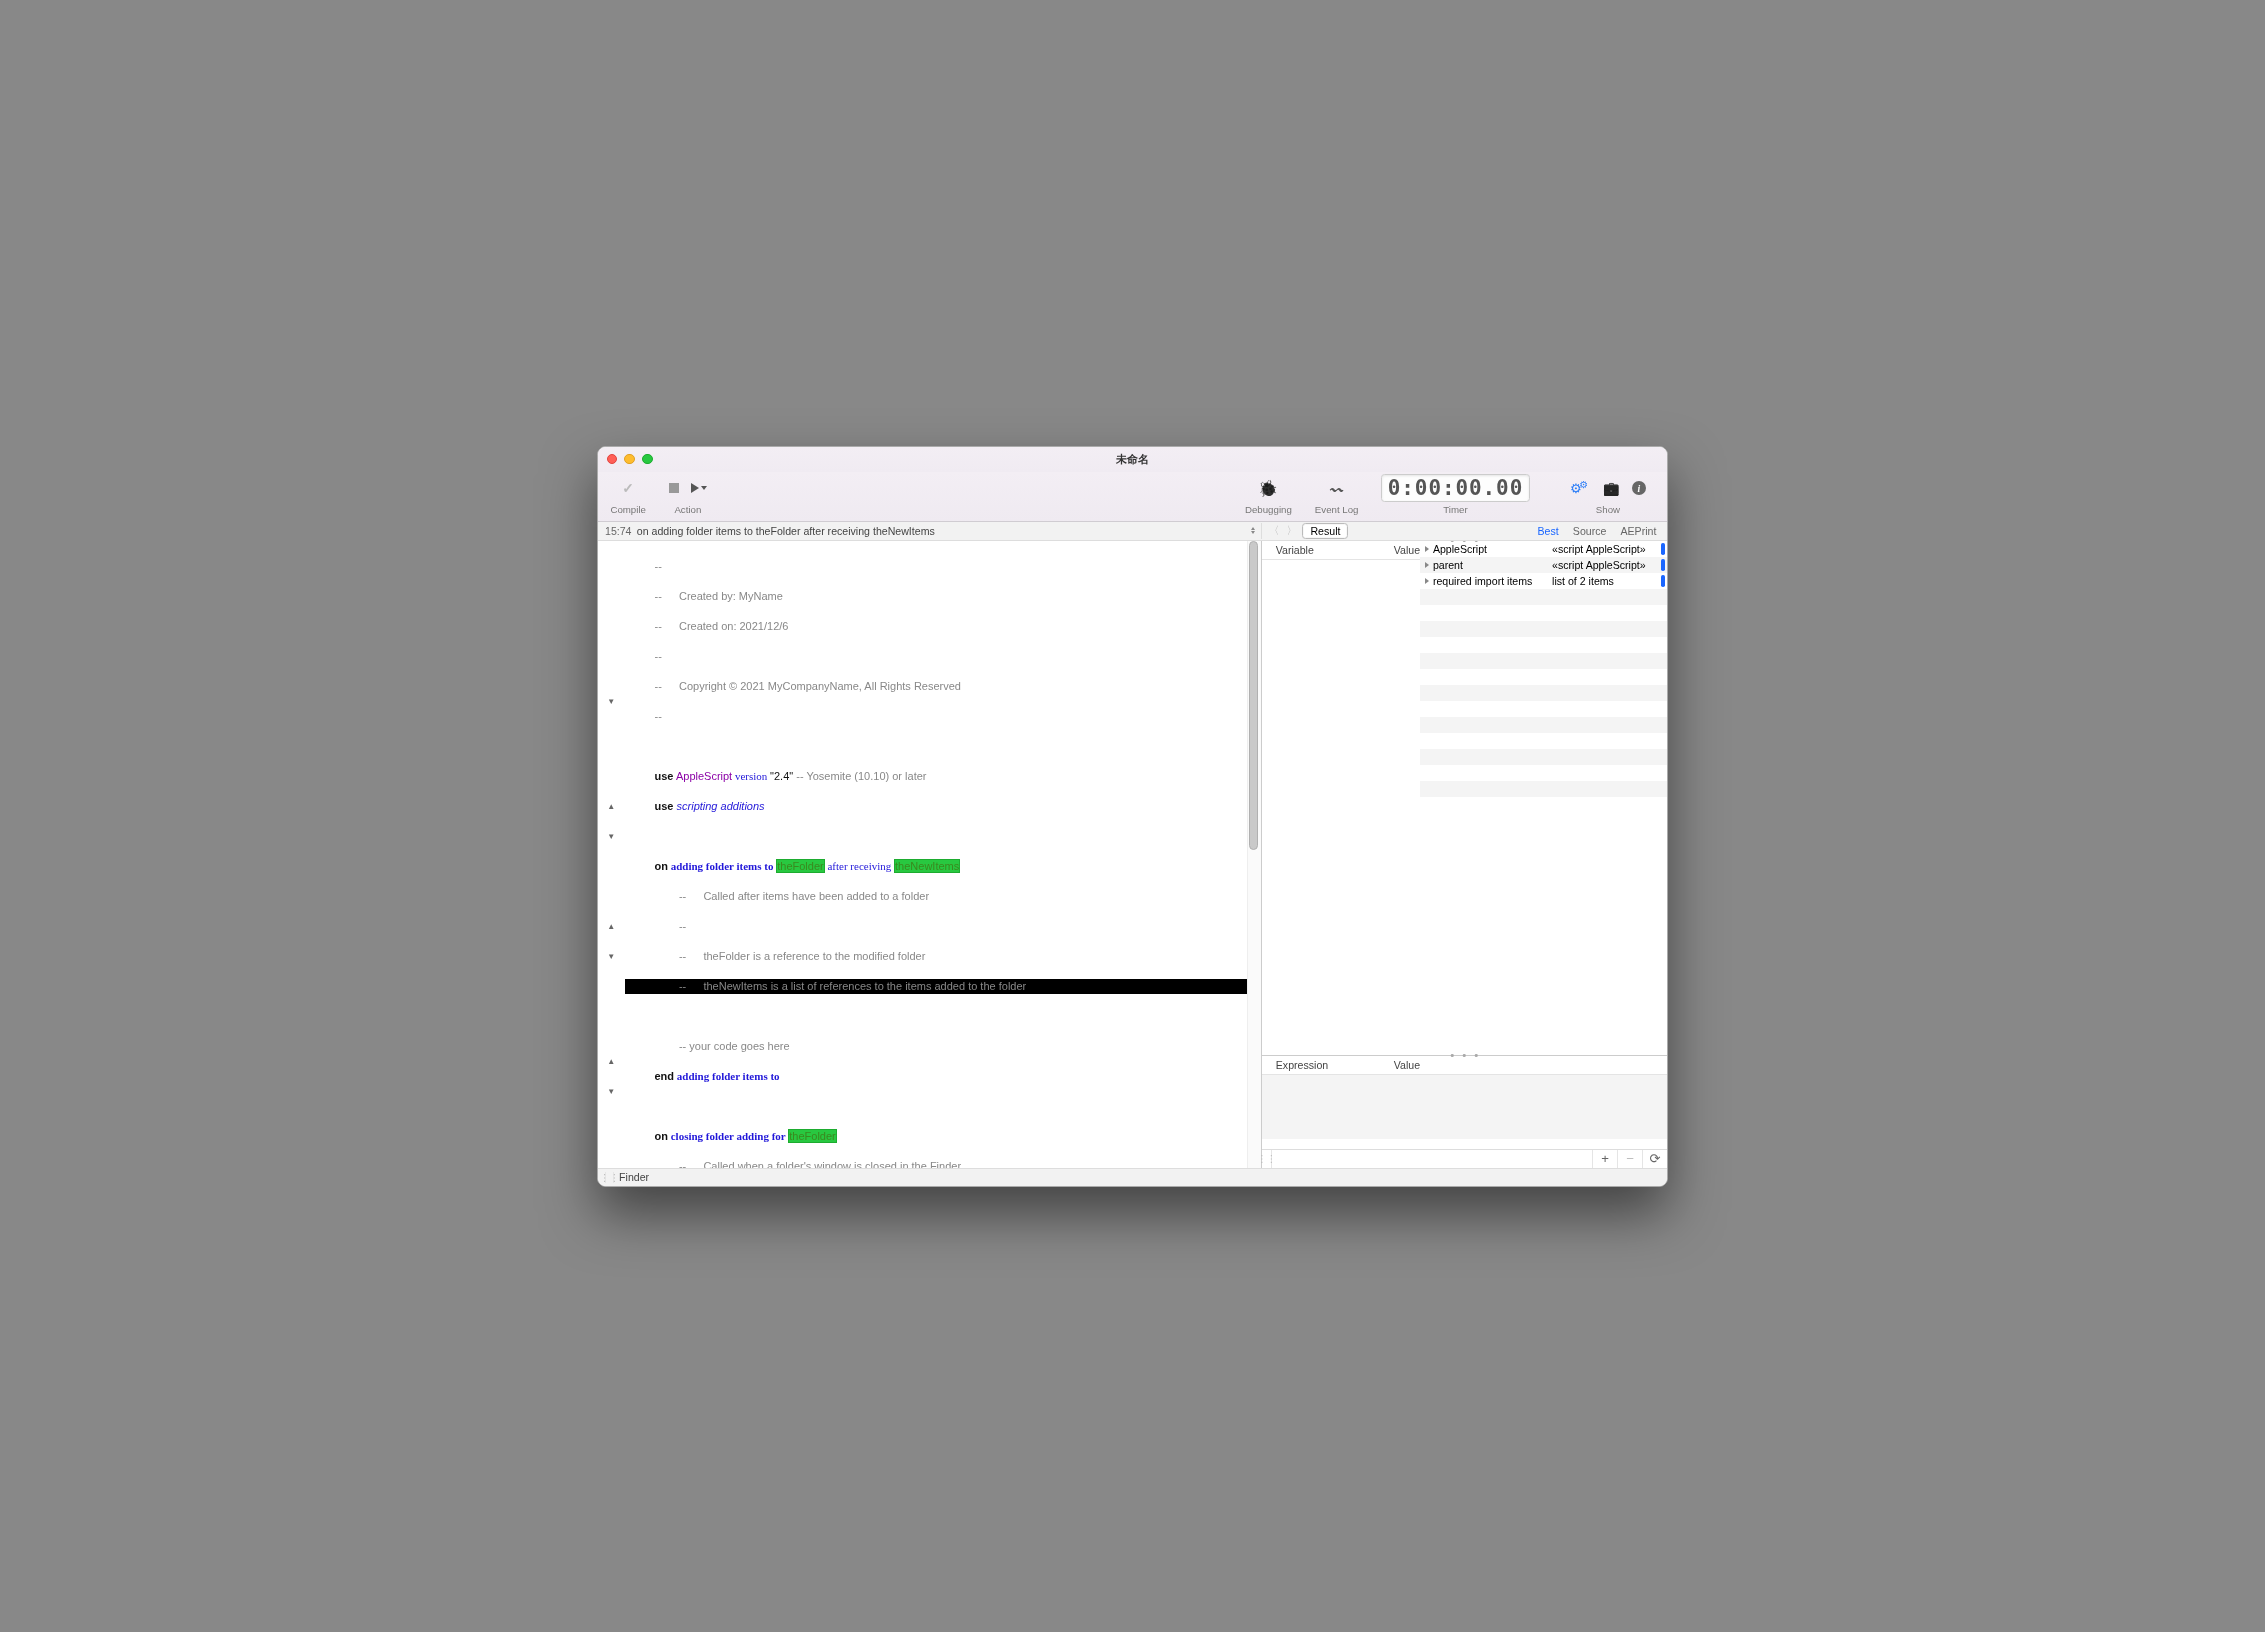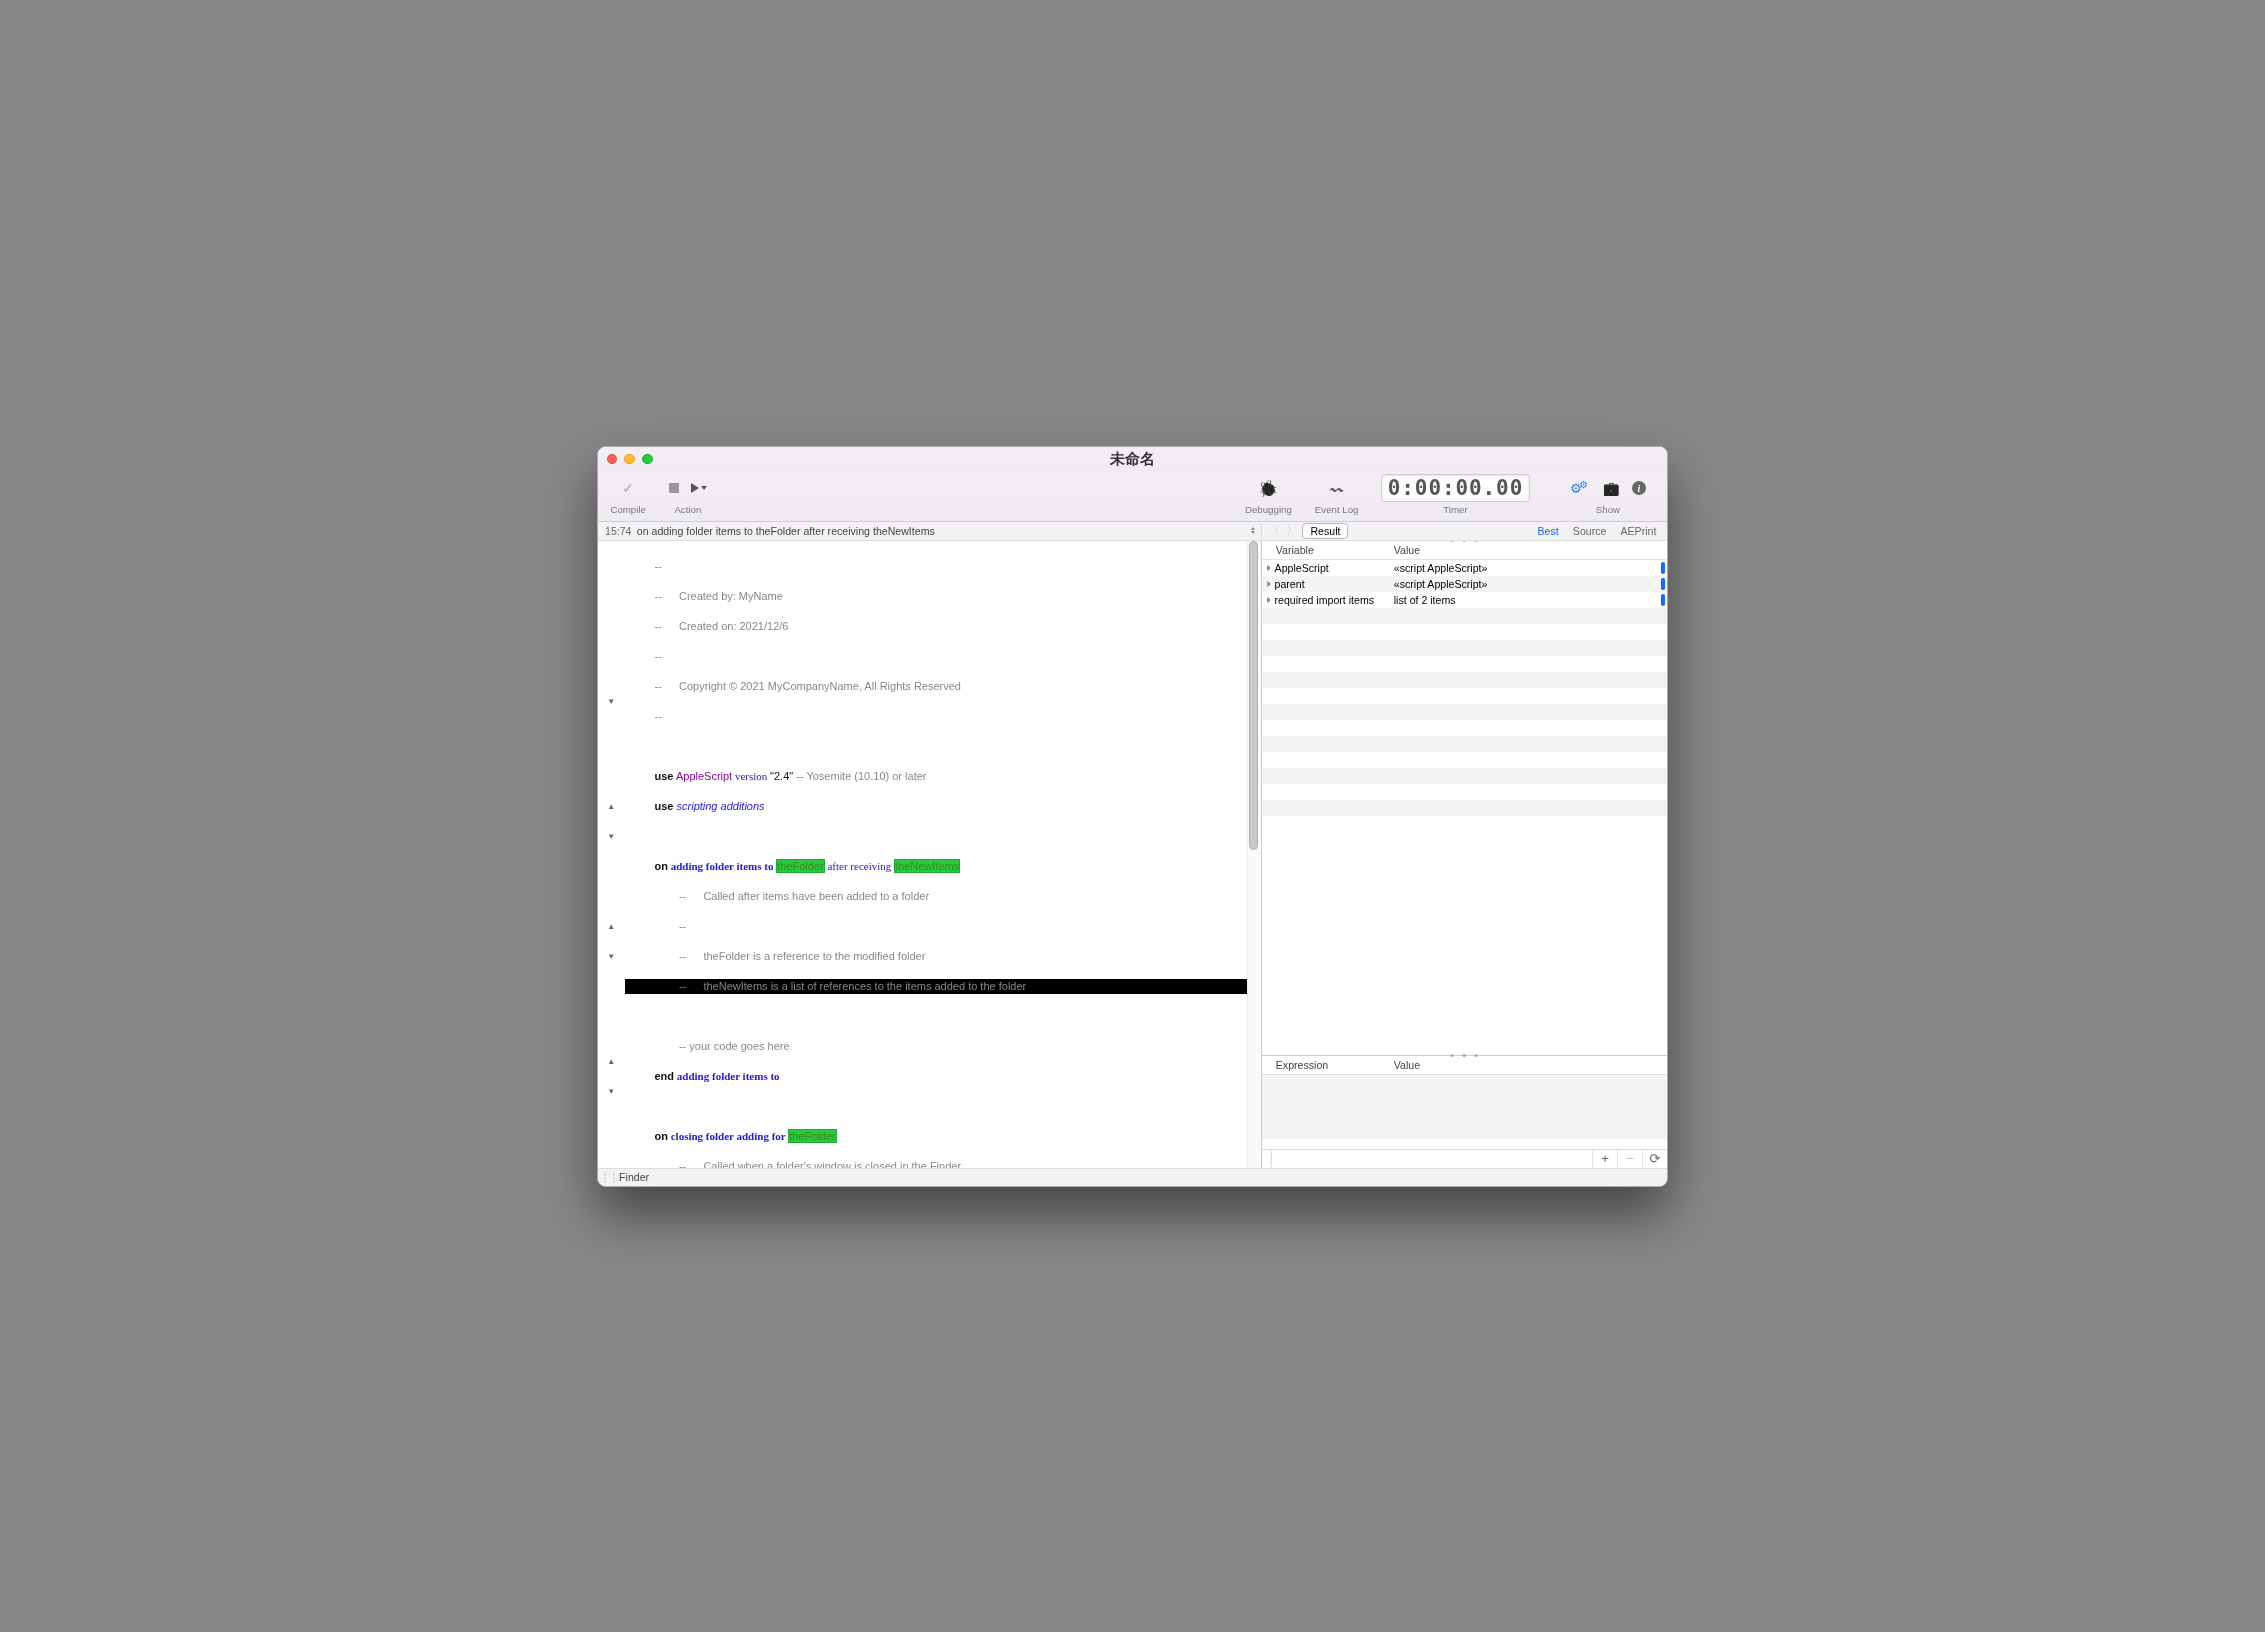--- a/index.html
+++ b/index.html
@@ -28,21 +28,21 @@
   display: flex;
   align-items: center;
   padding: 0 8.8px;
   position: relative;
 }
 .traffic { display: flex; gap: 7px; }
 .dot { width: 10.6px; height: 10.6px; border-radius: 50%; }
 .red { background: #ff5f57; border: 0.4px solid #e0443e; }
 .yellow { background: #febc2e; border: 0.4px solid #dfa023; }
 .green { background: #28c840; border: 0.4px solid #1dac2f; }
-.title { position: absolute; left: 50%; transform: translateX(-50%); font-size: 15px; font-weight: 600; color: #333; }
+.title { position: absolute; left: 50%; transform: translateX(-50%); font-size: 11px; font-weight: 600; color: #333; }
 .toolbar {
   height: 50px;
   background: linear-gradient(#f3eef4, #efeaf1);
   border-bottom: 0.9px solid #d0ccd2;
   display: flex;
   align-items: flex-start;
   padding: 7px 12.4px 0 12.4px;
 }
 .tb-group { display: flex; flex-direction: column; align-items: center; margin-right: 23px; }
 .tb-icons { display: flex; align-items: center; gap: 12.4px; height: 19.4px; }
@@ -103,21 +103,21 @@
 .blue-i { color:#2117d9; font-style: italic; }
 .green { color:#3a8a1e; }
 .grey { color:#888; }
 .purple { color:#8b00a7; }
 .strc { color:#111; }
 .v-scroll { width: 14px; background:#fafafa; border-left:0.9px solid #eee; position:relative; }
 .v-thumb { position:absolute; top:0; left:0.9px; width:9.7px; height:309px; background:#c9c9c9; border-radius: 5.3px; border:0.9px solid #b0b0b0; }
 .right-pane { flex:1; display:flex; flex-direction:column; border-left:0.9px solid #ccc; }
 .result-area { flex: 0 0 187px; background:#e9e9e9; display:flex; align-items:center; justify-content:center; border-bottom: 0.9px solid #ccc; position:relative; }
 .no-result { font-size: 19.4px; color:#888; }
-.vars-pane { flex:1; display:flex; flex-direction:column; background:#fff; position:relative; }
+.vars-pane { flex:1; display:flex; background:#fff; position:relative; }
 .grip { width:26.5px; height:3.5px; display:flex; justify-content:space-between; position:absolute; top:-1.8px; left:50%; transform:translateX(-50%); }
 .grip span { width:2.6px; height:2.6px; background:#aaa; border-radius:50%; }
 .table-header { display:flex; height:19.4px; align-items:center; border-bottom:0.9px solid #e4e4e4; font-size:10.6px; color:#444; }
 .col-var { width: 132px; padding-left: 14px; }
 .col-val { flex:1; }
 .table-body { flex:1; overflow:hidden; }
 .table-row { display:flex; height:16px; align-items:center; font-size:10.6px; }
 .table-row:nth-child(even) { background:#f4f4f4; }
 .table-row .col-var { display:flex; align-items:center; gap:3.5px; padding-left:5.3px; }
 .disclosure { width:0; height:0; border-top:3.5px solid transparent; border-bottom:3.5px solid transparent; border-left:4.4px solid #888; }

